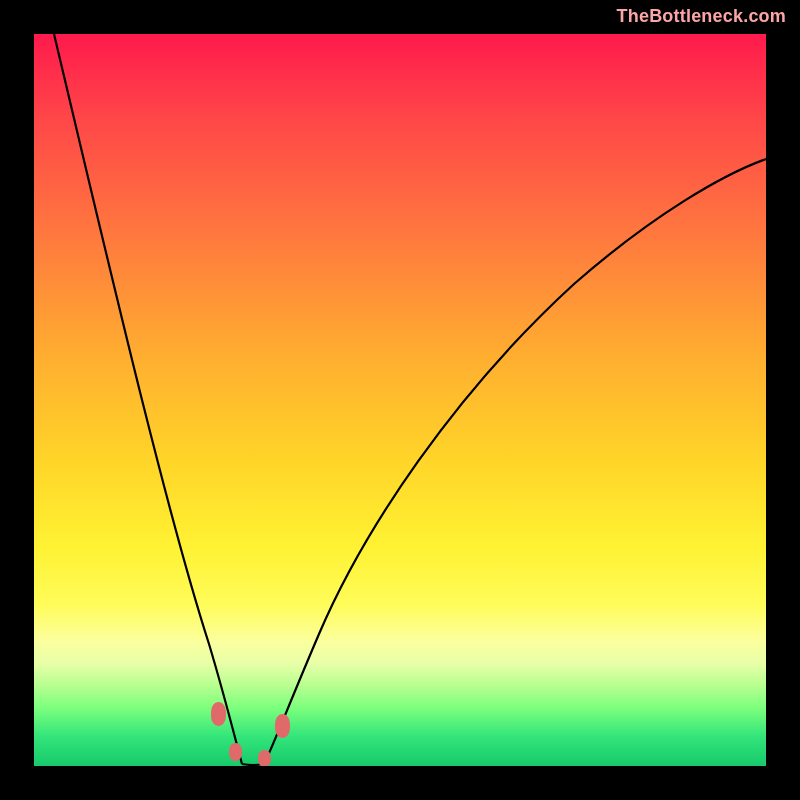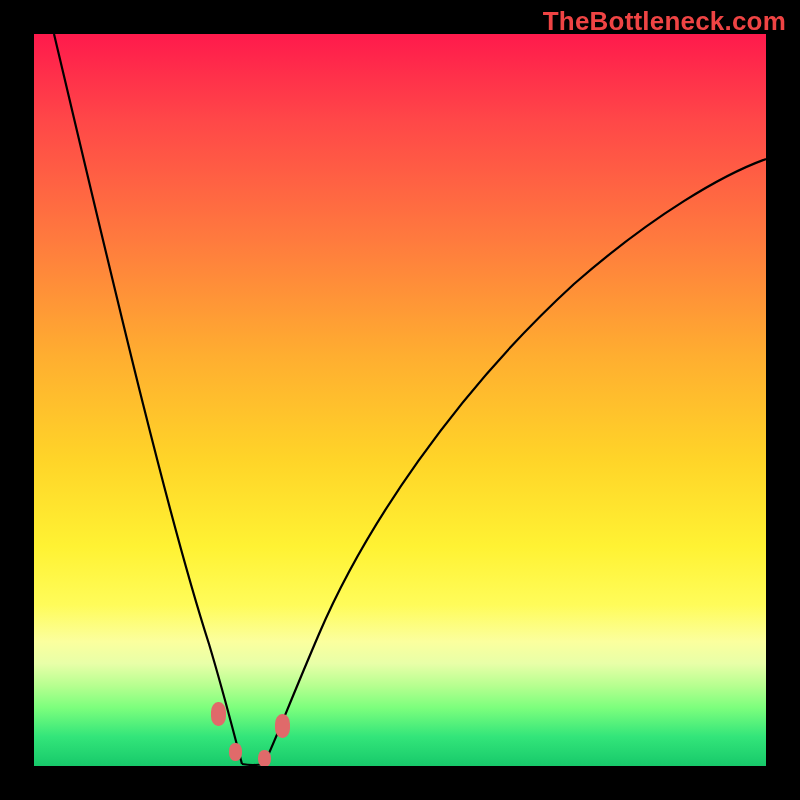--- a/index.html
+++ b/index.html
@@ -30,22 +30,22 @@
       #b7ff90 89%,
       #7dff7d 92%,
       #33e57a 96%,
       #17c96a 100%
     );
   }
   .watermark {
     position: absolute;
     top: 6px;
     right: 14px;
-    color: #ef4444;
-    font-size: 26px;
+    color: #fca5a5;
+    font-size: 18px;
     font-weight: 600;
     letter-spacing: 0.2px;
     user-select: none;
     margin-left: 44px;
   }
   svg.curve {
     position: absolute;
     left: 0;
     top: 0;
     width: 732px;

